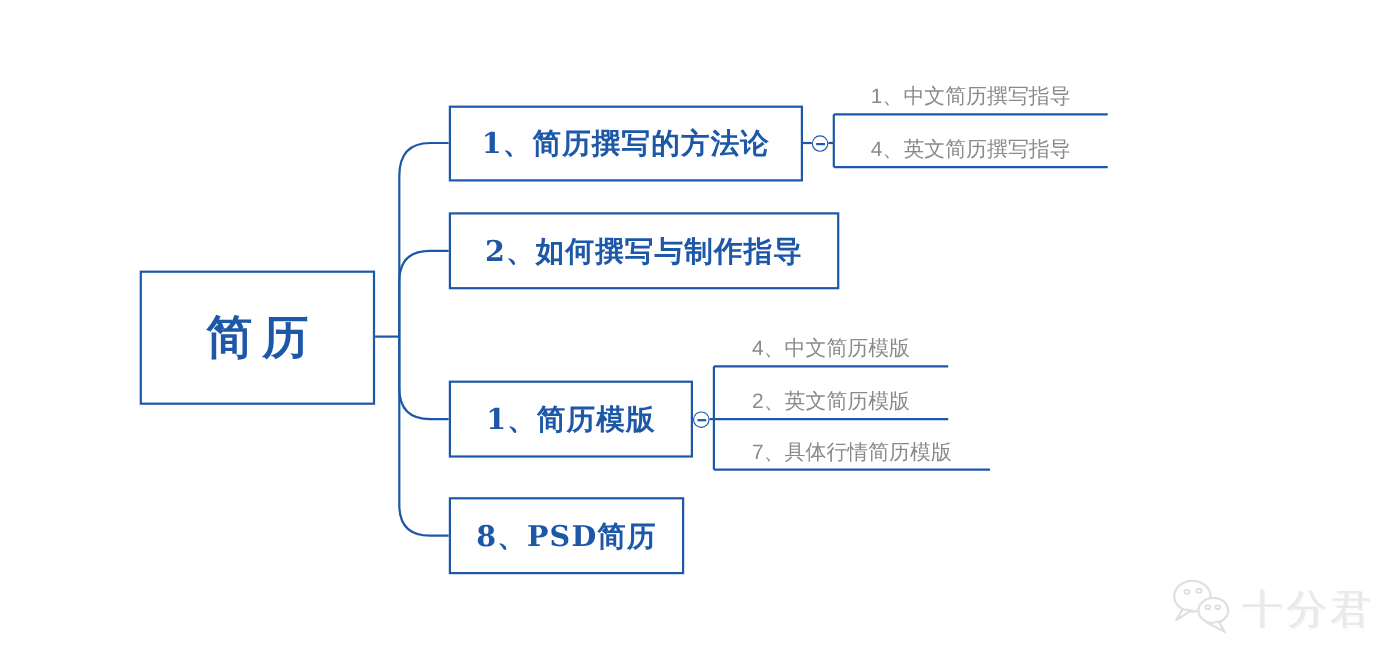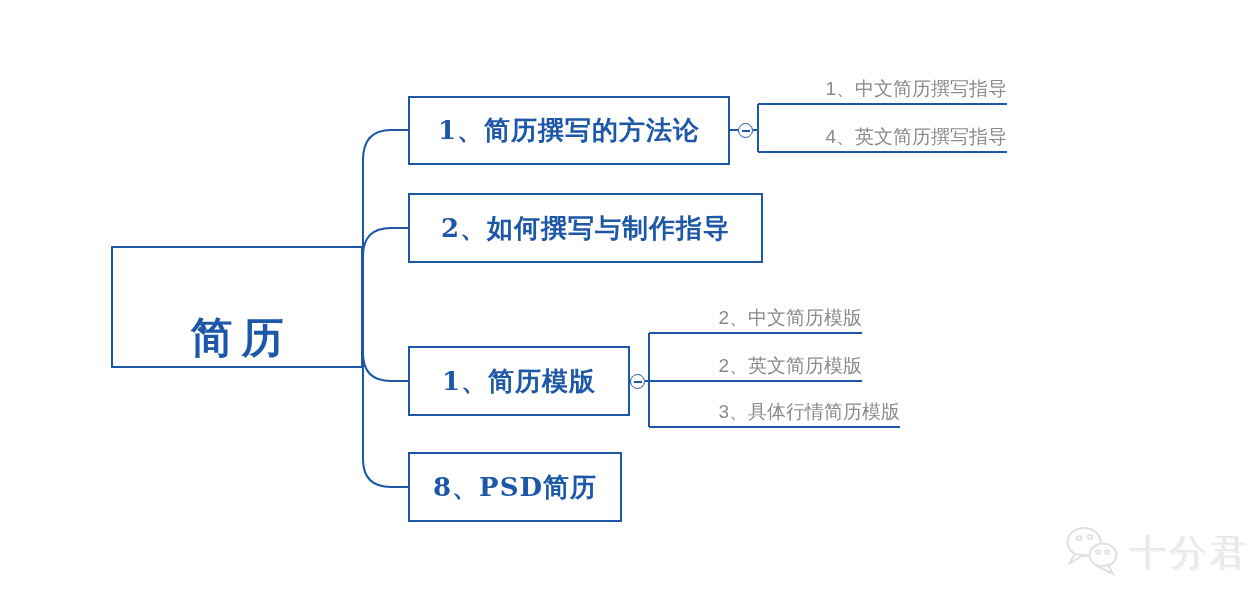--- a/index.html
+++ b/index.html
@@ -19,33 +19,33 @@
     position:absolute;
     border:2px solid var(--line-blue,#1d57a8);
     background:#ffffff;
     display:flex;align-items:center;justify-content:center;
     font-family:"DejaVu Serif","Liberation Serif",serif;
     font-weight:bold;
     color:var(--line-blue,#1d57a8);
     text-align:center;
     white-space:nowrap;
   }
-  .root-box{left:111px;top:246px;width:252px;height:122px;font-size:42px;letter-spacing:9px;text-indent:9px;align-items:flex-end;}
+  .root-box{left:127px;top:246px;width:214px;height:122px;font-size:42px;letter-spacing:9px;text-indent:9px;}
   .branch-box{font-size:26px;letter-spacing:1px;}
   .b1{left:408px;top:96px;width:322px;height:69px;}
   .b2{left:408px;top:193px;width:355px;height:70px;}
   .b3{left:408px;top:346px;width:222px;height:70px;}
   .b4{left:408px;top:452px;width:214px;height:70px;}
 
   .subtopic{
     position:absolute;
     height:25px;line-height:25px;
     font-size:19px;
     color:var(--subtopic-gray,#8a8a8a);
-    text-align:right;
+    text-align:center;
     white-space:nowrap;
   }
   .s11{left:758px;top:76px;width:249px;}
   .s12{left:758px;top:124px;width:249px;}
   .s31{left:649px;top:305px;width:213px;}
   .s32{left:649px;top:353px;width:213px;}
   .s33{left:649px;top:399px;width:251px;}
 
   .collapse{
     position:absolute;width:15px;height:15px;
@@ -118,23 +118,23 @@
   <div class="collapse c1" title="">
     <span class="minus"></span>
   </div>
   <div class="collapse c3" title="">
     <span class="minus"></span>
   </div>
 
   <div class="subtopic s11">1、中文简历撰写指导</div>
   <div class="subtopic s12">4、英文简历撰写指导</div>
 
-  <div class="subtopic s31">2、中文简历模版</div>
+  <div class="subtopic s31">4、中文简历模版</div>
   <div class="subtopic s32">2、英文简历模版</div>
-  <div class="subtopic s33">3、具体行情简历模版</div>
+  <div class="subtopic s33">7、具体行情简历模版</div>
 
   <div class="watermark">
     <span>
       <svg width="60" height="52" viewBox="0 0 60 52">
         <g stroke="#e0e0e0" stroke-width="2" fill="#ffffff">
           <ellipse cx="22" cy="17" rx="16.5" ry="14"></ellipse>
           <path d="M13,29 L7,39 L21,30 Z"></path>
         </g>
         <g stroke="#dcdcdc" stroke-width="1.5" fill="#ffffff">
           <ellipse cx="17" cy="13" rx="2.4" ry="1.9"></ellipse>

